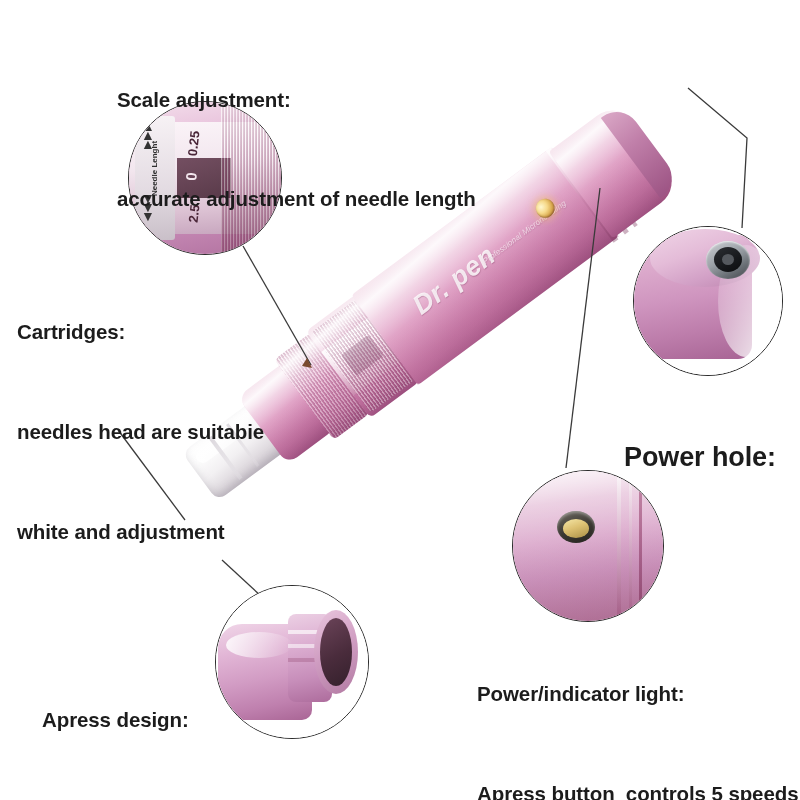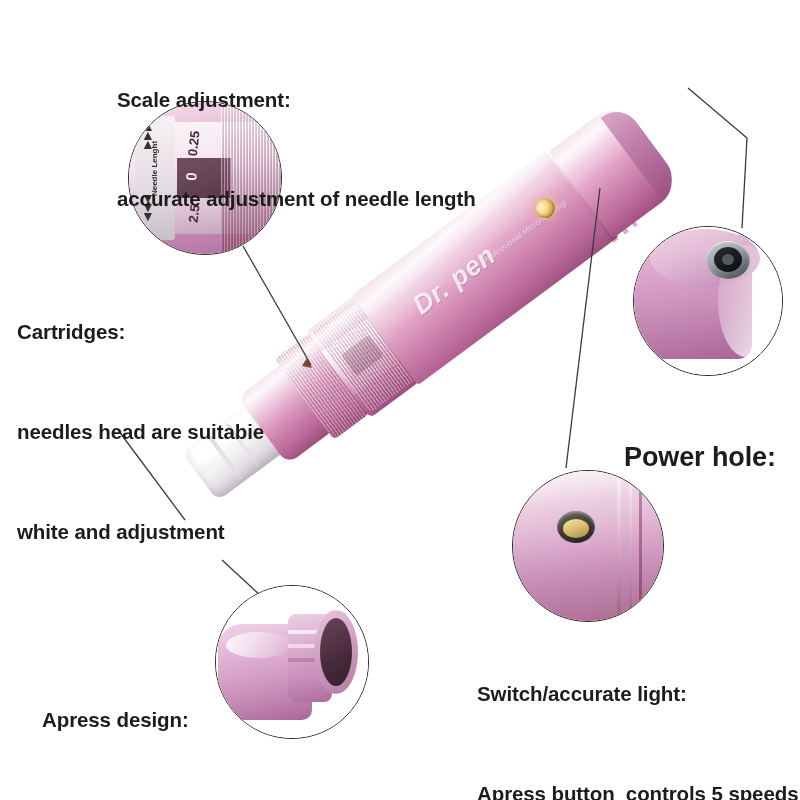--- a/index.html
+++ b/index.html
@@ -239,21 +239,21 @@
     <div>Cartridges:</div>
     <div>needles head are suitabie</div>
     <div>white and adjustment</div>
   </div>
 
   <div class="caption" style="left:608px;top:355px;font-size:27px;margin-left:16px;">
     <div>Power hole:</div>
   </div>
 
   <div class="caption" style="left:477px;top:616px;font-size:20.5px;">
-    <div>Switch/accurate light:</div>
+    <div>Power/indicator light:</div>
     <div style="margin-top:6px;">Apress button  controls 5 speeds</div>
     
   </div>
 
   <div class="caption" style="left:42px;top:642px;font-size:20.5px;">
     <div>Apress design:</div>
     
   </div>
 
 </div>

